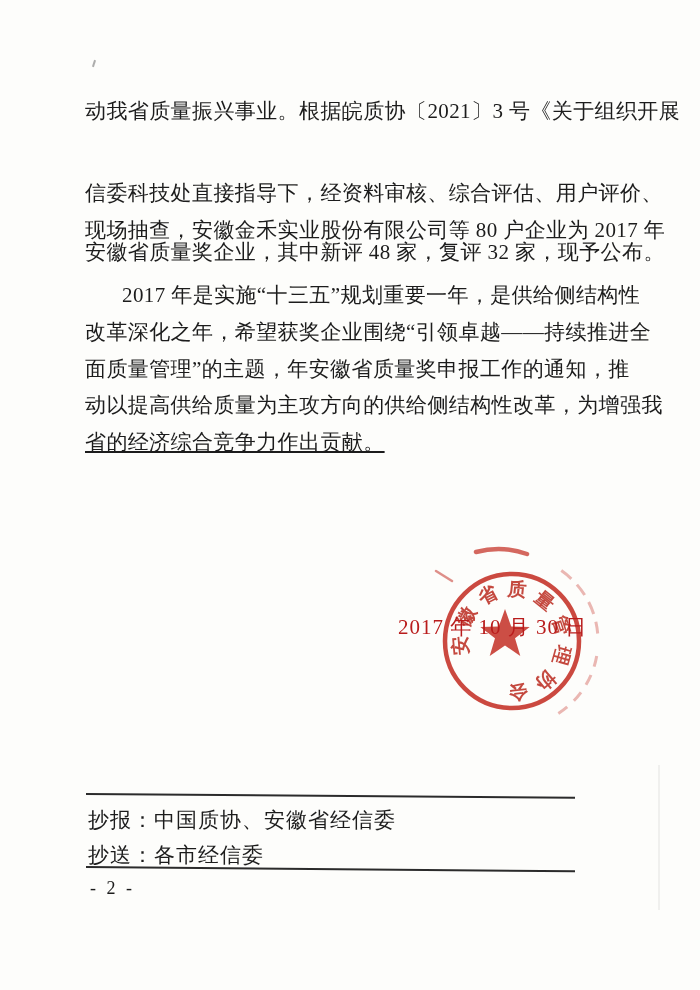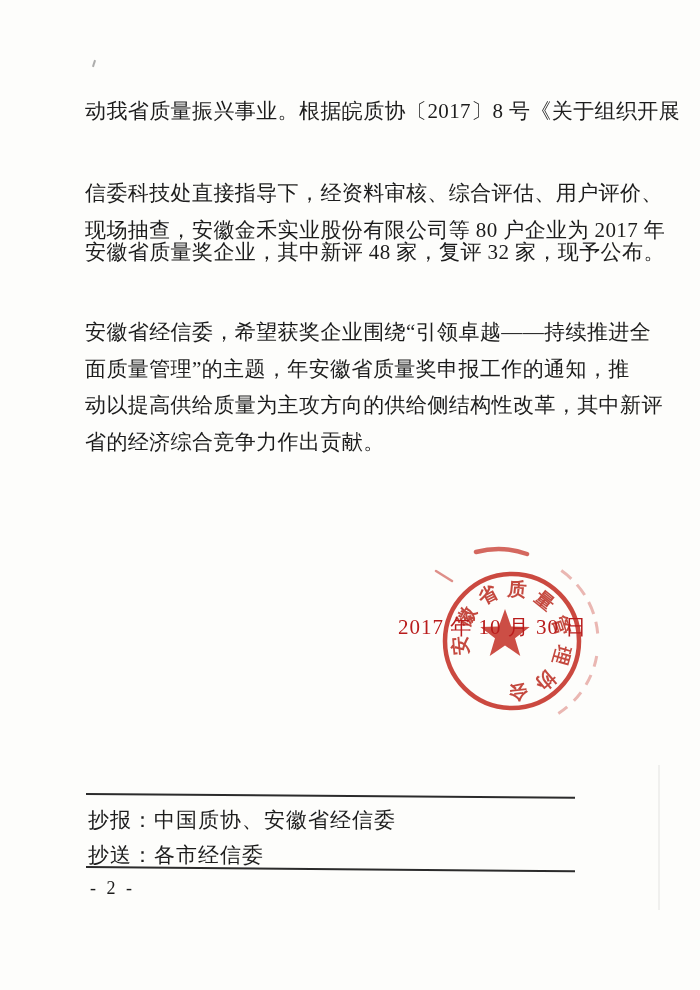--- a/index.html
+++ b/index.html
@@ -16,21 +16,21 @@
     position:absolute;
     left:85px;width:535px;
     font-size:21px;line-height:25px;
     letter-spacing:0.4px;
     white-space:nowrap;
     text-align:justify;
     text-align-last:justify;
     color:#1c1c1c;
   }
   .body-line.indent{padding-left:37px;width:498px;}
-  .body-line.short{text-align-last:left;white-space:normal;}
+  .body-line.short{text-align-last:left;white-space:normal;text-decoration:underline;}
   .pen-mark{
     position:absolute;left:93px;top:60px;
     width:2px;height:7px;background:#8a8a8a;
     transform:rotate(18deg);opacity:.7;
   }
   .seal{position:absolute;left:417px;top:546px;z-index:1;}
   .issue-date{
     position:absolute;left:398px;top:613px;z-index:2;
     font-size:21px;letter-spacing:1px;color:#b91c1c;
     white-space:nowrap;
@@ -57,27 +57,28 @@
     background:rgba(0,0,0,0.05);
   }
 </style>
 </head>
 <body>
 
 <div class="page">
 
   <div class="pen-mark"></div>
 
-  <div class="body-line" style="top:99px">动我省质量振兴事业。根据皖质协〔2017〕8 号《关于组织开展</div>
+  <div class="body-line" style="top:99px">动我省质量振兴事业。根据皖质协〔2021〕3 号《关于组织开展</div>
   <div class="body-line" style="top:181px">信委科技处直接指导下，经资料审核、综合评估、用户评价、</div>
   <div class="body-line" style="top:218px">现场抽查，安徽金禾实业股份有限公司等 80 户企业为 2017 年</div>
   <div class="body-line" style="top:240px">安徽省质量奖企业，其中新评 48 家，复评 32 家，现予公布。</div>
-  <div class="body-line" style="top:320px">安徽省经信委，希望获奖企业围绕“引领卓越——持续推进全</div>
+  <div class="body-line indent" style="top:283px">2017 年是实施“十三五”规划重要一年，是供给侧结构性</div>
+  <div class="body-line" style="top:320px">改革深化之年，希望获奖企业围绕“引领卓越——持续推进全</div>
   <div class="body-line" style="top:357px">面质量管理”的主题，年安徽省质量奖申报工作的通知，推</div>
-  <div class="body-line" style="top:393px">动以提高供给质量为主攻方向的供给侧结构性改革，其中新评</div>
+  <div class="body-line" style="top:393px">动以提高供给质量为主攻方向的供给侧结构性改革，为增强我</div>
   <div class="body-line short" style="top:430px">省的经济综合竞争力作出贡献。</div>
 
   <svg class="seal" width="190" height="190" viewBox="-95 -95 190 190">
 
     <path d="M -36 -89 Q -10 -96 15 -87" fill="none" stroke="#c5352b" stroke-width="4.5" stroke-linecap="round" opacity="0.75"></path>
 
     <path d="M -76 -70 L -60 -60" fill="none" stroke="#c5352b" stroke-width="2.5" stroke-linecap="round" opacity="0.55"></path>
 
     <path d="M 49.3 -70.4 A 86 86 0 0 1 85.7 -7.5" fill="none" stroke="#c5352b" stroke-width="3" stroke-dasharray="13 8" opacity="0.35"></path>
     <path d="M 84.7 14.9 A 86 86 0 0 1 43 74.5" fill="none" stroke="#c5352b" stroke-width="3" stroke-dasharray="11 9" opacity="0.35"></path>

